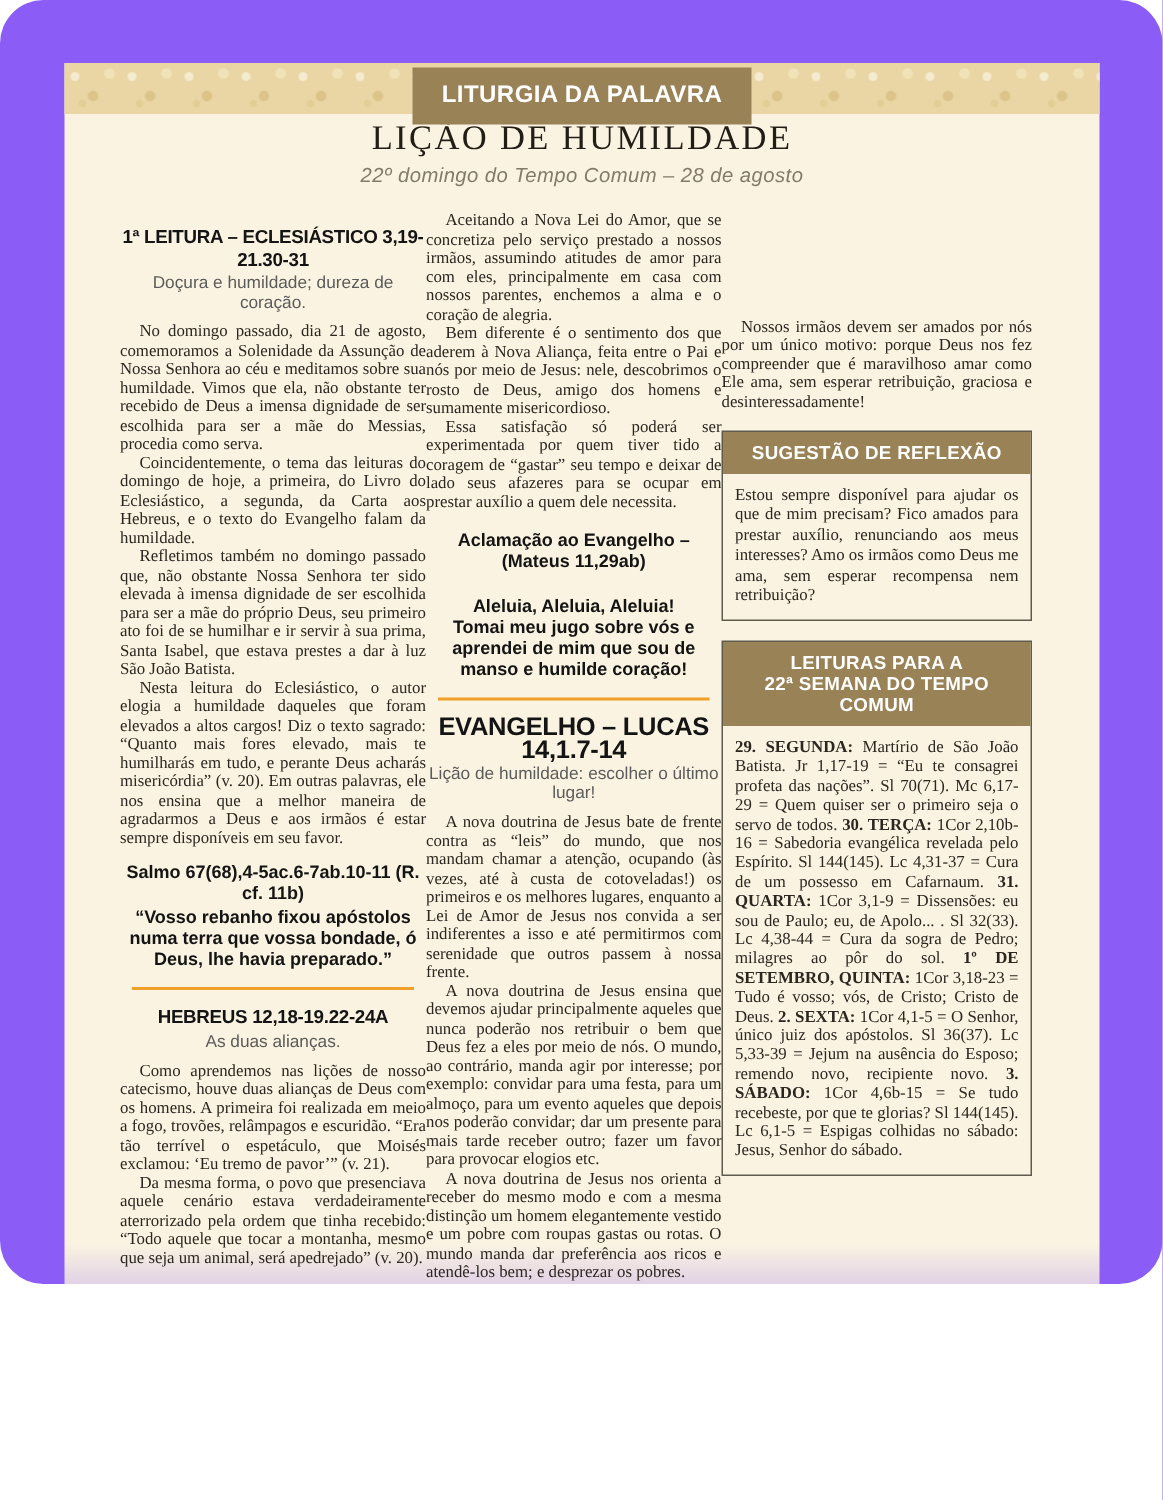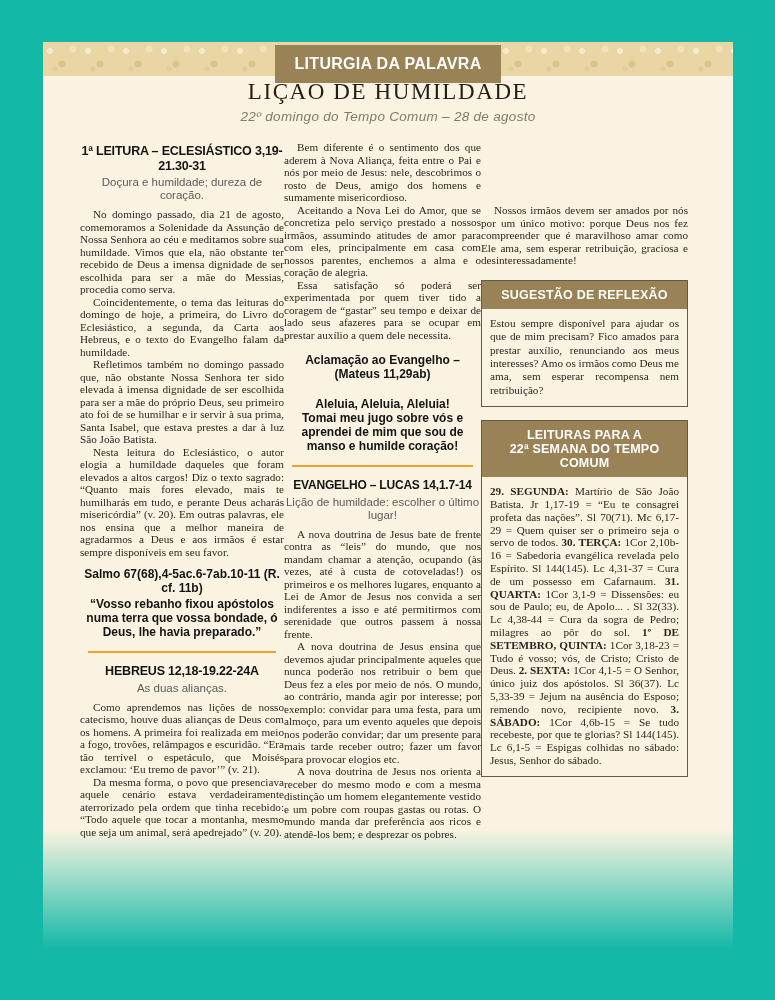--- a/index.html
+++ b/index.html
@@ -1,20 +1,21 @@
 <!DOCTYPE html>
 <html><head>
 <meta charset="utf-8">
 <style>
   html,body { margin:0; padding:0; }
   .page {
-    position:relative; width:775px; height:1000px;
-    background:#14b8a6; overflow:hidden;
+    position:relative; width:775px; height:856px;
+    background:#8b5cf6; overflow:hidden;
     font-family:"Liberation Serif", serif;
     color:#2b2620;
+    border-radius:29px;
   }
   .sheet {
     position:absolute; left:43px; top:42px; width:690px; height:916px;
     background:linear-gradient(180deg,#faf3e1 0%, #faf3e1 86%, rgba(250,243,225,0) 99%);
   }
   .deco-strip {
     position:absolute; top:0; left:0; right:0; height:34px;
     background-color:#e9d6a4;
     background-image:
       radial-gradient(circle at 7px 9px, #f5ebcf 2.5px, transparent 3.5px),
@@ -117,31 +118,31 @@
 
         <hr class="divider">
 
         <h2 class="sec-heading">HEBREUS 12,18-19.22-24A</h2>
         <p class="sec-sub">As duas alianças.</p>
         <p class="body-p">Como aprendemos nas lições de nosso catecismo, houve duas alianças de Deus com os homens. A primeira foi realizada em meio a fogo, trovões, relâmpagos e escuridão. “Era tão terrível o espetáculo, que Moisés exclamou: ‘Eu tremo de pavor’” (v. 21).</p>
         <p class="body-p">Da mesma forma, o povo que presenciava aquele cenário estava verdadeiramente aterrorizado pela ordem que tinha recebido: “Todo aquele que tocar a montanha, mesmo que seja um animal, será apedrejado” (v. 20).</p>
       </div>
 
       <div class="col col-2">
+        <p class="body-p">Aceitando a Nova Lei do Amor, que se concretiza pelo serviço prestado a nossos irmãos, assumindo atitudes de amor para com eles, principalmente em casa com nossos parentes, enchemos a alma e o coração de alegria.</p>
         <p class="body-p">Bem diferente é o sentimento dos que aderem à Nova Aliança, feita entre o Pai e nós por meio de Jesus: nele, descobrimos o rosto de Deus, amigo dos homens e sumamente misericordioso.</p>
-        <p class="body-p">Aceitando a Nova Lei do Amor, que se concretiza pelo serviço prestado a nossos irmãos, assumindo atitudes de amor para com eles, principalmente em casa com nossos parentes, enchemos a alma e o coração de alegria.</p>
         <p class="body-p">Essa satisfação só poderá ser experimentada por quem tiver tido a coragem de “gastar” seu tempo e deixar de lado seus afazeres para se ocupar em prestar auxílio a quem dele necessita.</p>
 
         <p class="centered-bold" style="margin-top:12px;">Aclamação ao Evangelho – (Mateus 11,29ab)</p>
         <p class="centered-bold" style="margin-top:16px;">Aleluia, Aleluia, Aleluia!</p>
         <p class="centered-bold" style="margin-top:0;">Tomai meu jugo sobre vós e aprendei de mim que sou de manso e humilde coração!</p>
 
         <hr class="divider">
 
-        <h2 class="sec-heading" style="font-size:12px;">EVANGELHO – LUCAS 14,1.7-14</h2>
+        <h2 class="sec-heading" style="font-size:17px;">EVANGELHO – LUCAS 14,1.7-14</h2>
         <p class="sec-sub">Lição de humildade: escolher o último lugar!</p>
         <p class="body-p">A nova doutrina de Jesus bate de frente contra as “leis” do mundo, que nos mandam chamar a atenção, ocupando (às vezes, até à custa de cotoveladas!) os primeiros e os melhores lugares, enquanto a Lei de Amor de Jesus nos convida a ser indiferentes a isso e até permitirmos com serenidade que outros passem à nossa frente.</p>
         <p class="body-p">A nova doutrina de Jesus ensina que devemos ajudar principalmente aqueles que nunca poderão nos retribuir o bem que Deus fez a eles por meio de nós. O mundo, ao contrário, manda agir por interesse; por exemplo: convidar para uma festa, para um almoço, para um evento aqueles que depois nos poderão convidar; dar um presente para mais tarde receber outro; fazer um favor para provocar elogios etc.</p>
         <p class="body-p">A nova doutrina de Jesus nos orienta a receber do mesmo modo e com a mesma distinção um homem elegantemente vestido e um pobre com roupas gastas ou rotas. O mundo manda dar preferência aos ricos e atendê-los bem; e desprezar os pobres.</p>
       </div>
 
       <div class="col col-3">
         <p class="body-p">Nossos irmãos devem ser amados por nós por um único motivo: porque Deus nos fez compreender que é maravilhoso amar como Ele ama, sem esperar retribuição, graciosa e desinteressadamente!</p>
 
         <div class="info-box">

